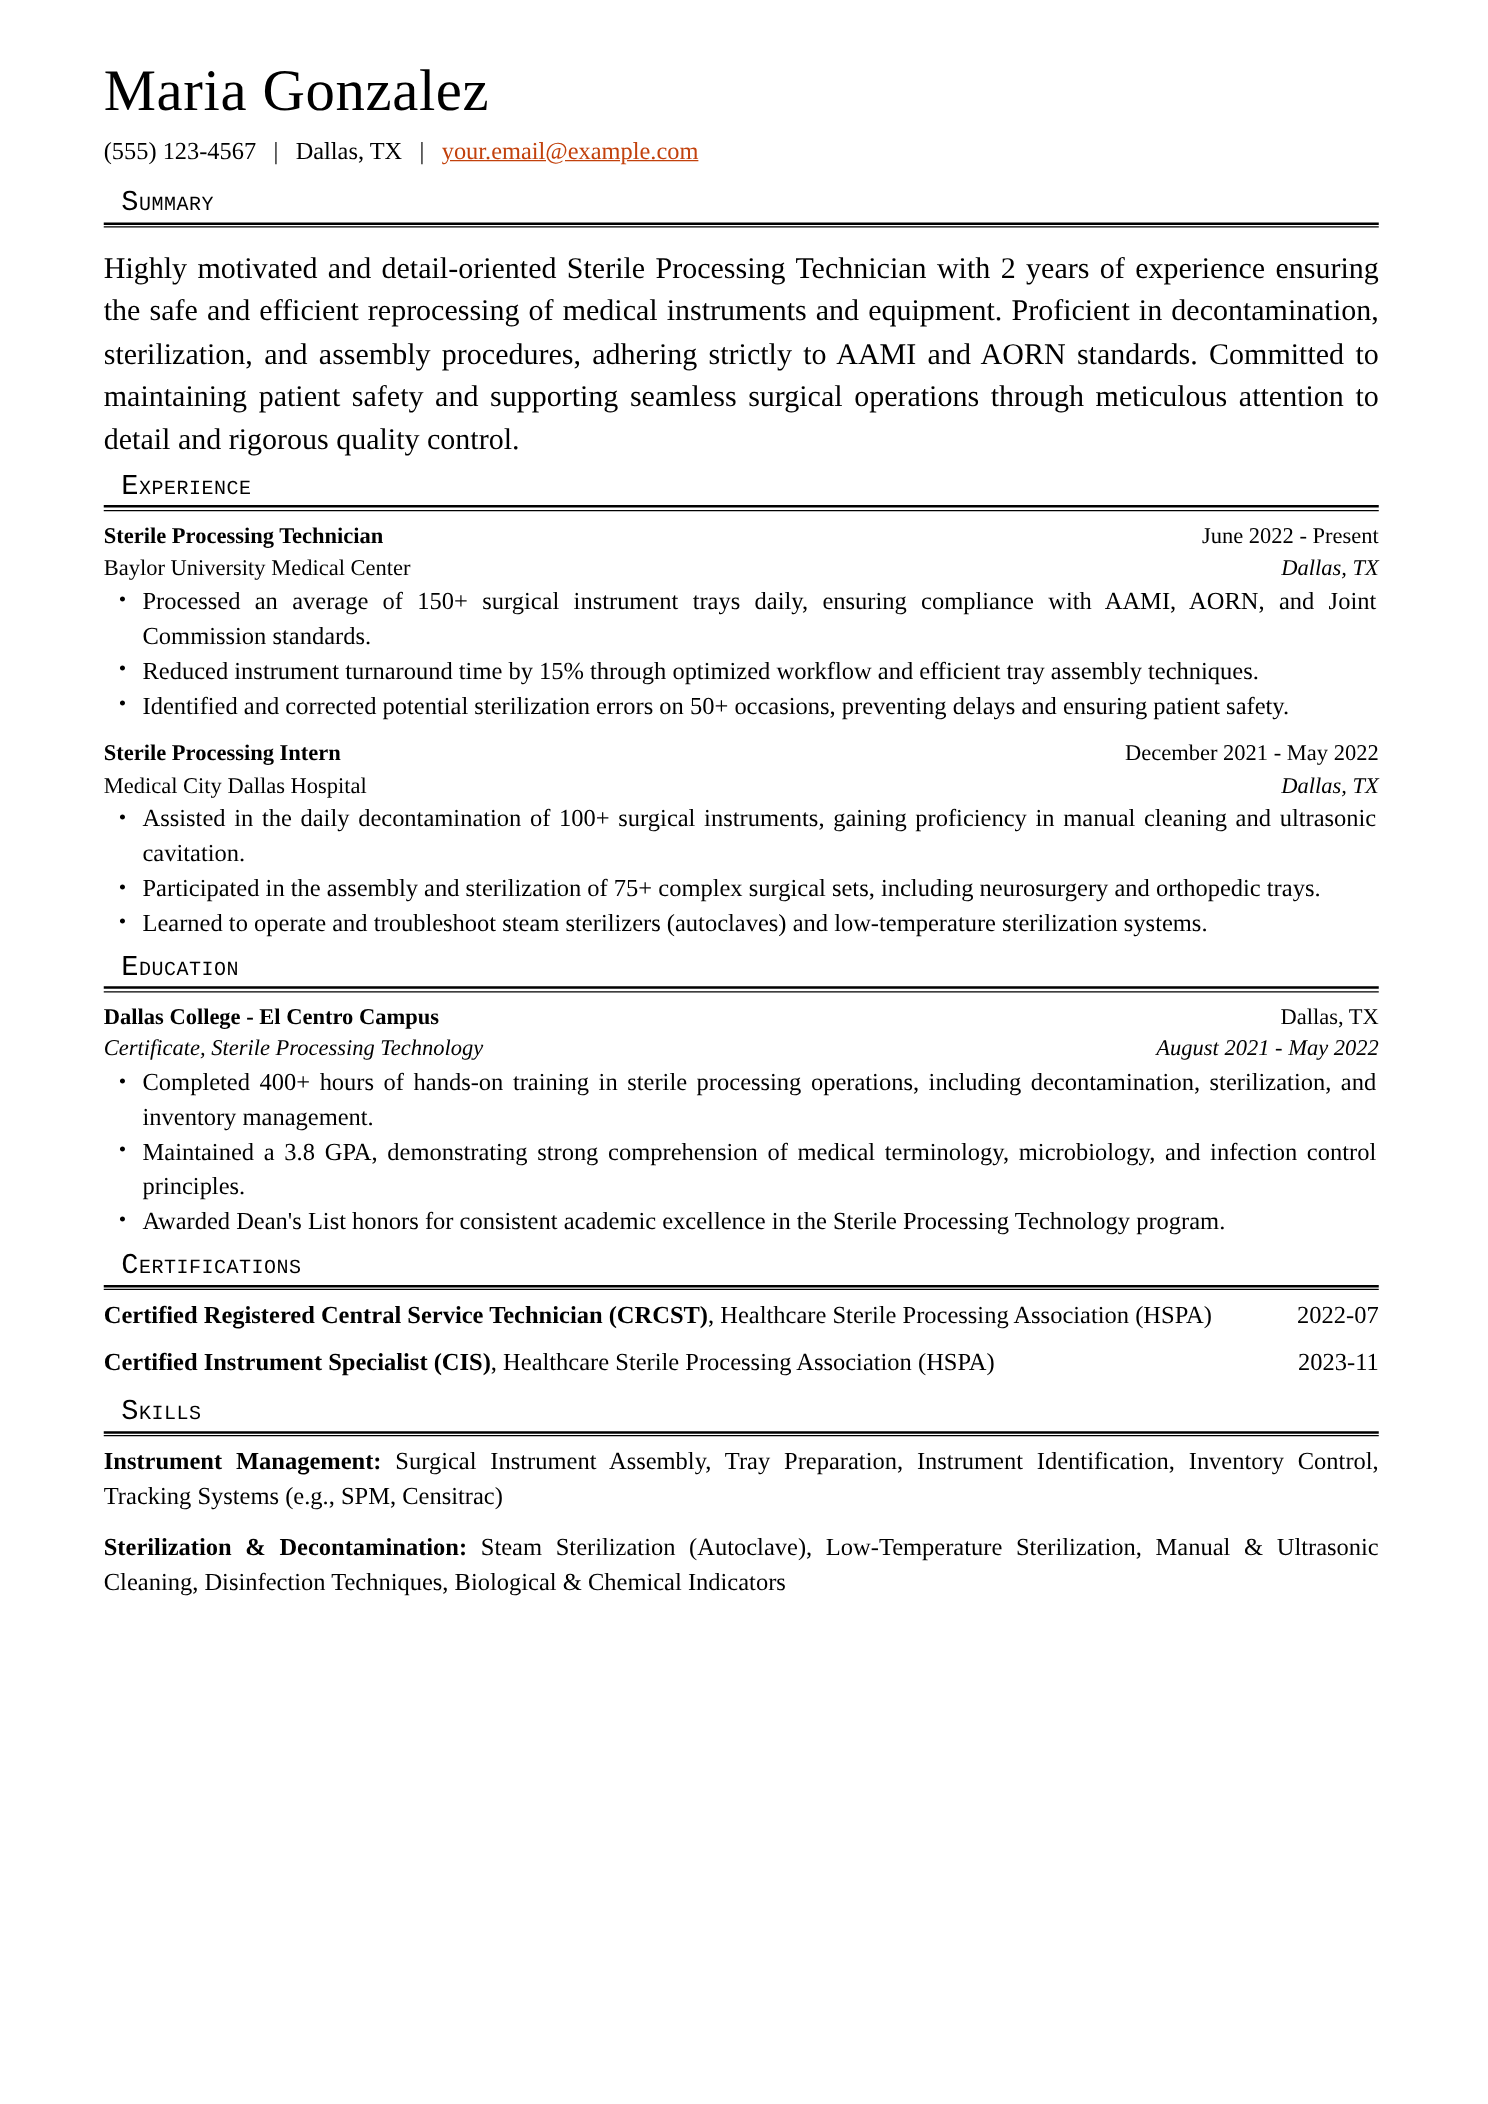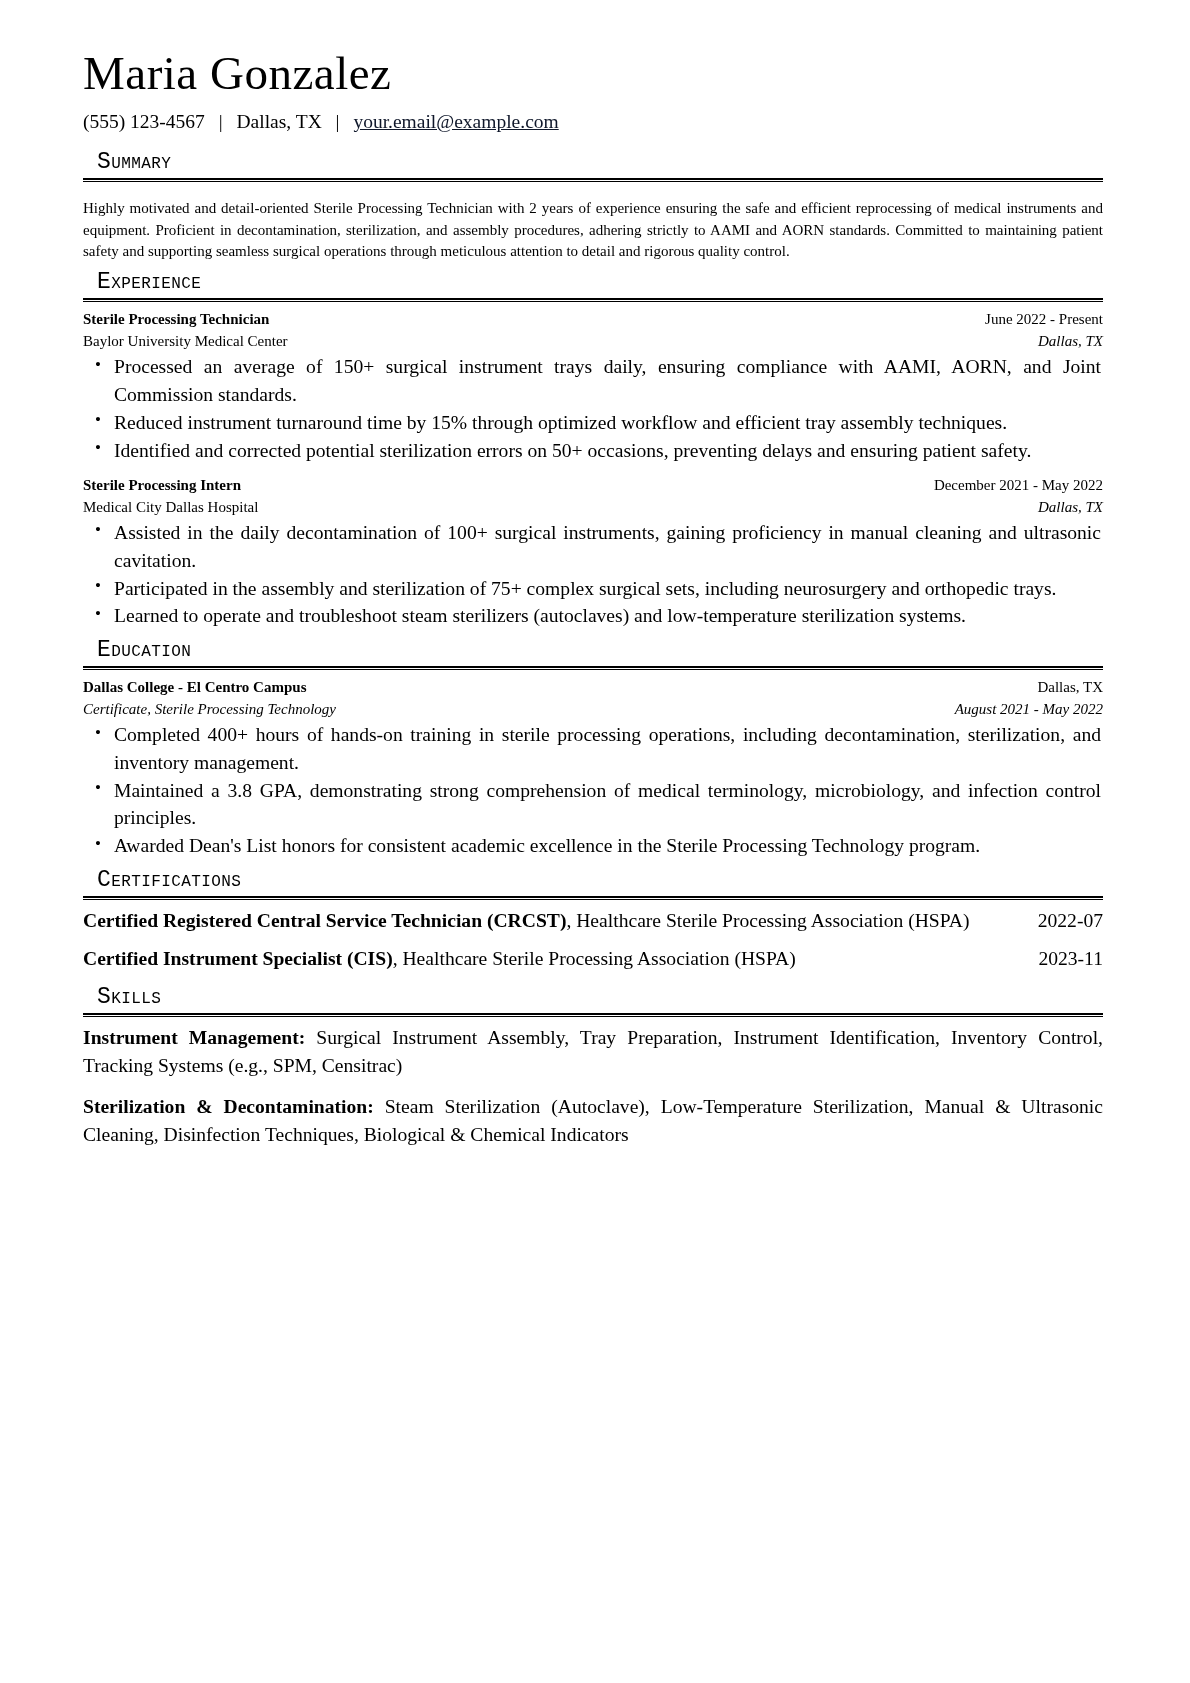--- a/index.html
+++ b/index.html
@@ -36,21 +36,21 @@
     font-size: 19.5px;
     line-height: 1.3;
     margin-bottom: 14px;
     white-space: nowrap;
   }
   .contact-sep {
     padding: 0 9px;
   }
   .email-link {
     text-decoration: underline;
-    color: #0f172a;
+    color: #c2410c;
   }
 
   
   .section {
     margin-top: 6px;
   }
   .section-head {
     font-size: 23px;
     font-variant: small-caps;
     letter-spacing: 0.4px;
@@ -63,38 +63,38 @@
     border: 0;
     border-top: 2.2px solid #000;
     border-bottom: 0.8px solid #000;
     height: 1.5px;
     margin: 0 0 7px 0;
     background: transparent;
   }
 
   
   .body-text {
-    font-size: 15px;
+    font-size: 24px;
     line-height: 1.42;
     text-align: justify;
     margin: 16px 0 4px 0;
   }
 
   
   .entry {
     margin-bottom: 2px;
   }
   .entry + .entry {
     margin-top: 11px;
   }
   .entry-row {
     display: flex;
     justify-content: space-between;
     align-items: center;
-    font-size: 15px;
+    font-size: 18px;
     line-height: 1.42;
   }
   .entry-left-bold {
     font-weight: bold;
   }
   .entry-left-italic {
     font-style: italic;
   }
   .entry-right {
     text-align: right;

